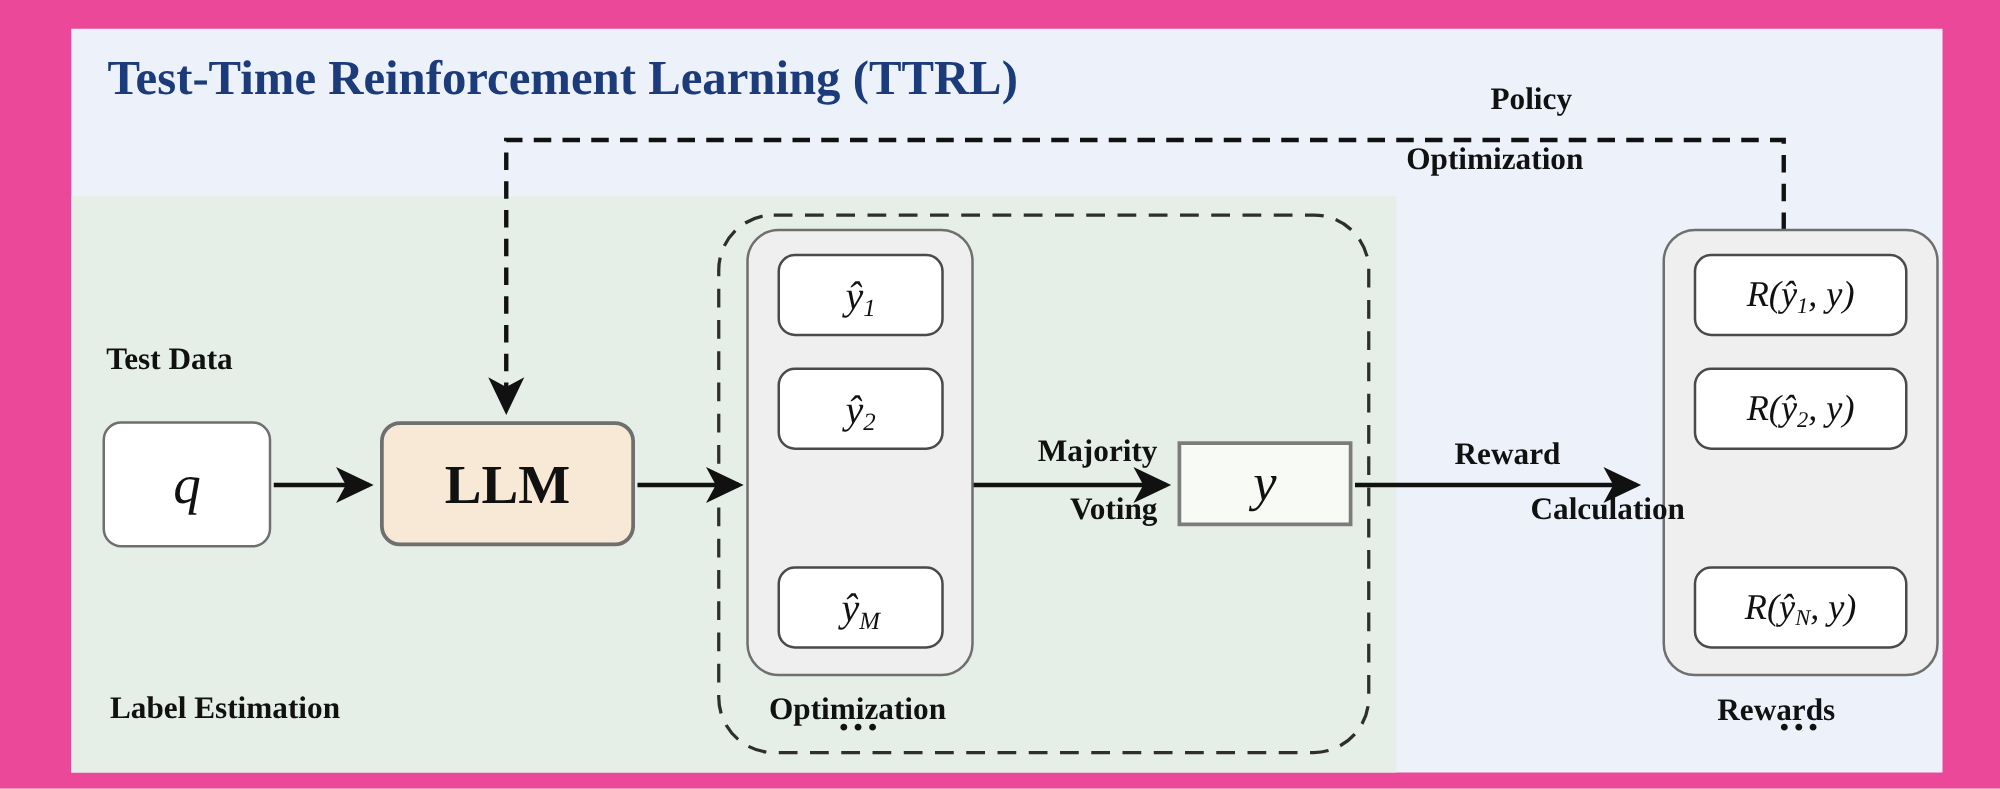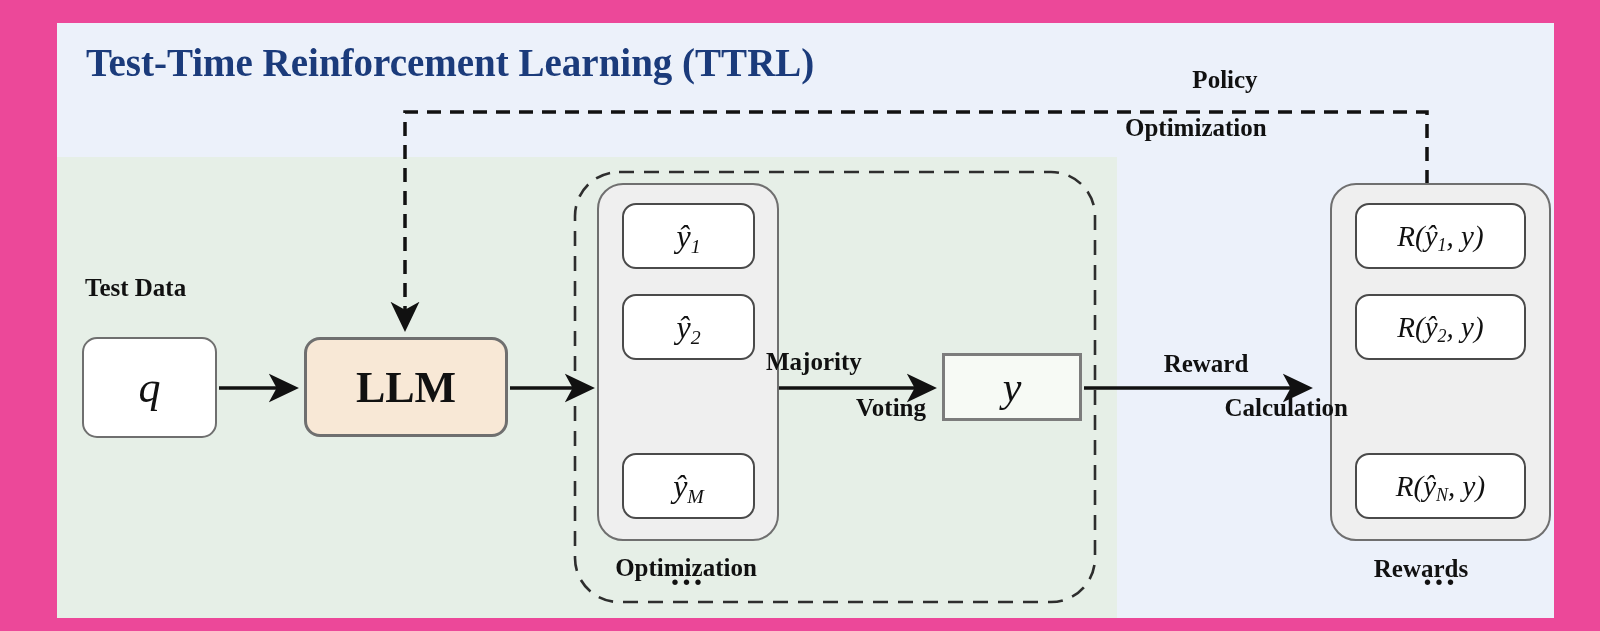--- a/index.html
+++ b/index.html
@@ -34,21 +34,21 @@
   .y-box{left:942px;top:353px;width:140px;height:68px;background:var(--ybox-fill,#F7FAF5);
     border:3px solid #7C7C7C;font-size:42px;font-style:italic;}
   sub{font-size:0.62em;font-style:italic;vertical-align:-0.3em;line-height:0;}
   .label{position:absolute;font-weight:bold;font-size:25px;z-index:4;white-space:nowrap;}
   .test-data-label{left:85px;top:274px;}
   .label-estimation-label{left:88px;top:553px;}
   .predictions-label{left:586px;width:200px;top:554px;text-align:center;}
   .rewards-label{left:1321px;width:200px;top:555px;text-align:center;}
   .policy-l1{left:1125px;width:200px;top:66px;text-align:center;}
   .policy-l2{left:1125px;width:200px;top:114px;}
-  .majority-l1{left:766px;width:160px;top:348px;text-align:left;}
+  .majority-l1{left:766px;width:160px;top:348px;text-align:right;}
   .majority-l2{left:766px;width:160px;top:394px;text-align:right;}
   .reward-l1{left:1106px;width:200px;top:350px;text-align:center;}
   .reward-l2{left:1148px;width:200px;top:394px;text-align:right;}
 </style>
 </head>
 <body>
 
 <div class="canvas">
 
   <div class="panel panel-blue"></div>
@@ -76,20 +76,21 @@
   <div class="label policy-l1">Policy</div>
   <div class="label policy-l2">Optimization</div>
 
   <div class="label test-data-label">Test Data</div>
   <div class="node rounded-box q-box">
     <span>q</span>
   </div>
   <div class="node llm-box">
     <span>LLM</span>
   </div>
+  <div class="label label-estimation-label">Label Estimation</div>
 
   <div class="group-container predictions-container">
     <div class="mini-box pred-box row1">
       <span><span>ŷ</span><sub>1</sub></span>
     </div>
     <div class="mini-box pred-box row2">
       <span><span>ŷ</span><sub>2</sub></span>
     </div>
     <div class="ellipsis">...</div>
     <div class="mini-box pred-box row4">

